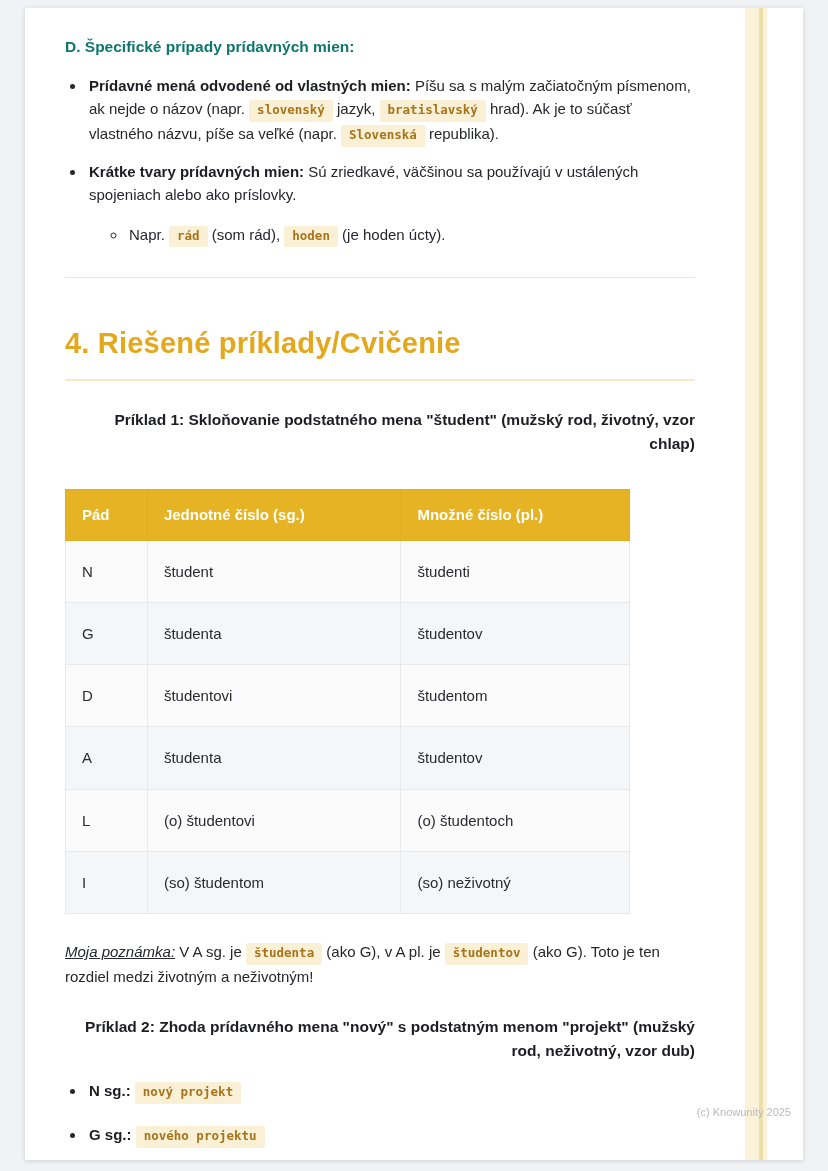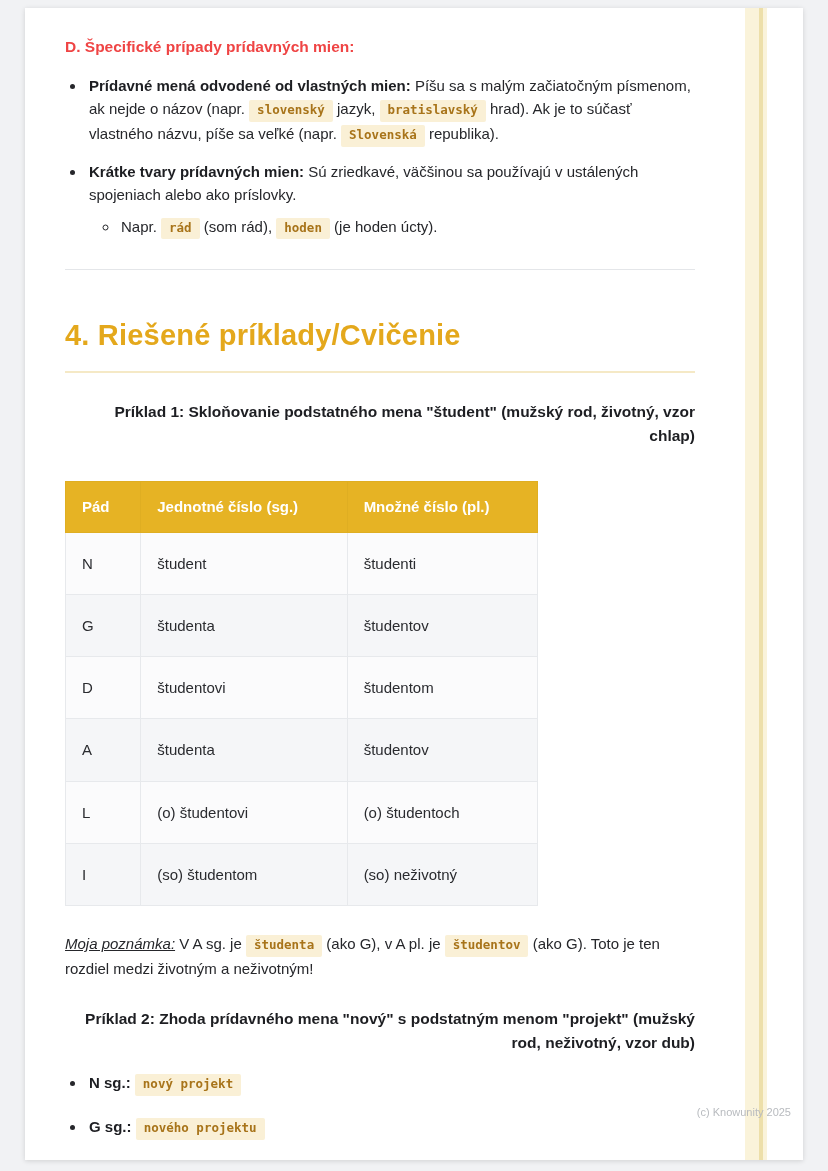--- a/index.html
+++ b/index.html
@@ -4,39 +4,39 @@
 <style>
   * { margin:0; padding:0; box-sizing:border-box; }
   html,body { background:#eff0f2; font-family:"Liberation Sans", sans-serif; }
   .viewport { position:relative; width:828px; height:1171px; background:#f1f2f4; overflow:hidden; }
   .page { position:absolute; left:25px; top:8px; width:778px; height:1152px; background:#ffffff;
           box-shadow:0 1px 5px rgba(0,0,0,.14); }
   .stripe { position:absolute; top:0; right:36px; width:22px; height:100%; background:#faf3da; }
   .stripe::after { content:""; position:absolute; top:0; right:4px; width:4px; height:100%; background:#eddfa9; }
   .content { position:relative; padding:27px 108px 0 40px; color:#26272b; font-size:15px; line-height:1.55; }
 
-  .h-sub { font-size:15.5px; font-weight:bold; color:#ef4444; }
+  .h-sub { font-size:15.5px; font-weight:bold; color:#0f766e; }
   ul.main-list { margin:15px 0 0 21px; }
   ul.main-list > li { margin:0 0 13px 0; padding-left:3px; }
   ul.sub-list { list-style-type:circle; margin:6px 0 0 22px; }
-  ul.sub-list > li { margin:8px; padding-left:2px; }
+  ul.sub-list > li { margin:16px; padding-left:2px; }
   strong { color:#1d1e22; }
 
   .code { display:inline-block; font-family:"DejaVu Sans Mono", monospace; font-weight:bold;
           font-size:12.5px; color:#a8741a; background:#faf0d6; padding:2px 8px 3px;
           border-radius:2px; line-height:1.35; vertical-align:baseline; }
 
   hr.divider { border:none; border-top:1px solid #e4e6e9; margin:30px 0 0 0; }
 
   h2.section-heading { color:#e4a81c; font-size:29px; font-weight:bold; letter-spacing:.2px;
                        margin:43px 0 0 0; padding-bottom:13px; border-bottom:2px solid #f5e9c6; }
 
   .example-title { font-weight:bold; font-size:15.5px; line-height:1.55; margin-top:27px; color:#1d1e22;text-align:right; }
 
-  table.declension { width:473px; border-collapse:collapse; margin-top:33px; font-size:15px; }
+  table.declension { width:565px; border-collapse:collapse; margin-top:33px; font-size:15px; }
   table.declension th { background:#e6b324; color:#ffffff; font-weight:bold; text-align:left;
                         padding:13px 16px; border:1px solid #dfae22; }
   table.declension td { padding:19px 16px; border:1px solid #e7e9ec; color:#2a2b2f; }
   table.declension tbody tr:nth-child(odd)  { background:#fbfbfc; }
   table.declension tbody tr:nth-child(even) { background:#f5f6f8; }
   table.declension th:nth-child(1), table.declension td:nth-child(1) { width:82px; }
   table.declension th:nth-child(2), table.declension td:nth-child(2) { width:254px; }
   table.declension th:nth-child(3), table.declension td:nth-child(3) { width:229px; }
 
   .note { margin-top:26px; }

